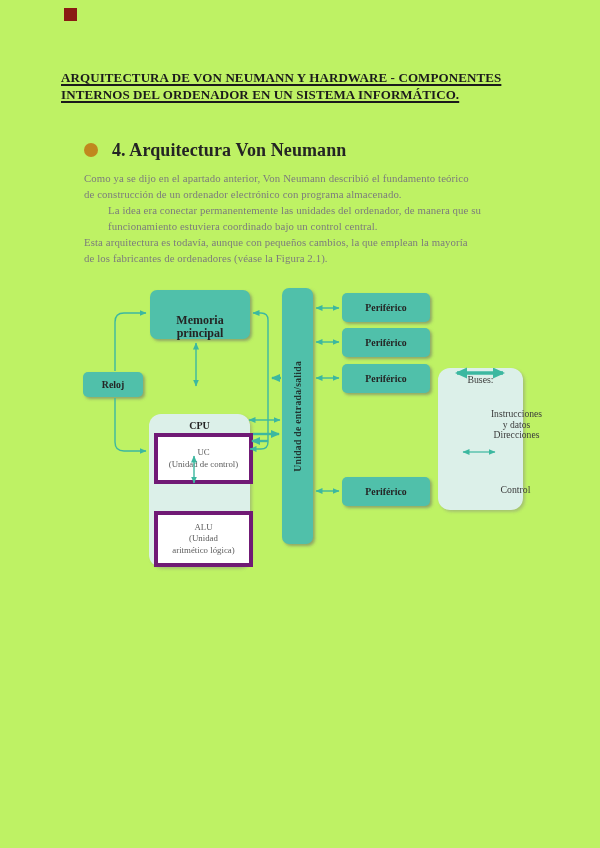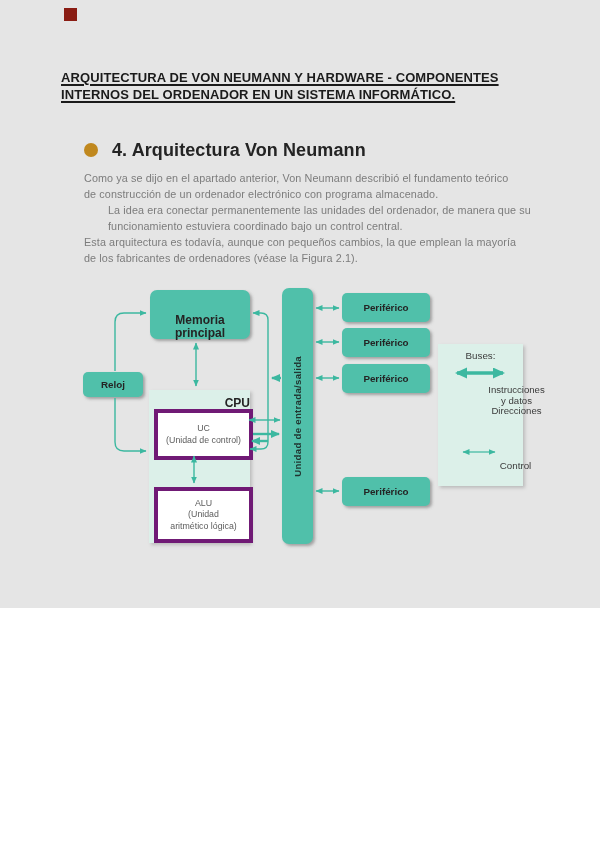--- a/index.html
+++ b/index.html
@@ -1,18 +1,18 @@
 <!DOCTYPE html>
 <html><head>
 <meta charset="utf-8">
 <style>
   html,body{margin:0;padding:0;background:#ffffff;}
   .page{
-    position:relative;width:600px;height:608px;background:#e5e5e5;overflow:hidden;
-    font-family:Liberation Sans, sans-serif;
+    position:relative;width:600px;height:848px;background:#bef264;overflow:hidden;
+    font-family:Liberation Serif, serif;
   }
   
   .red-marker{position:absolute;left:64px;top:8px;width:13px;height:13px;background:#8a1c13;}
   
   .doc-title{
     position:absolute;left:61px;top:69px;width:480px;
     font-size:13px;font-weight:bold;color:#1b1b1b;line-height:17px;
     letter-spacing:.1px;
   }
   .doc-title div{text-decoration:underline;text-decoration-thickness:1.5px;text-underline-offset:2px;}
@@ -35,25 +35,26 @@
   .memoria{left:150px;top:290px;width:100px;height:49px;font-size:12px;line-height:12.5px;border-radius:7px;align-items:flex-end;}
   .reloj{left:83px;top:372px;width:60px;height:25px;font-size:9.8px;}
   .es-bar{left:282px;top:288px;width:31px;height:256px;border-radius:7px;}
   .es-bar span{
     writing-mode:vertical-rl;transform:rotate(180deg);
     font-size:9.6px;font-weight:bold;color:#213531;letter-spacing:.3px;white-space:nowrap;
   }
   .periferico{left:342px;width:88px;height:29px;font-size:9.8px;}
   .per1{top:293px;} .per2{top:328px;} .per3{top:364px;} .per4{top:477px;}
   .panel{
-    position:absolute;background:#dcf0e9;border-radius:0;
+    position:absolute;background:#dcf0e9;border-radius:12px;
     box-shadow:2px 2px 3px rgba(130,130,130,.4);
+    margin-top:24px;
   }
   .cpu-panel{left:149px;top:390px;width:101px;height:153px;}
-  .cpu-label{position:absolute;top:6px;left:0;width:100%;text-align:right;font-size:12px;font-weight:bold;color:#242424;}
+  .cpu-label{position:absolute;top:6px;left:0;width:100%;text-align:center;font-size:10px;font-weight:bold;color:#242424;}
   .white-box{
     position:absolute;left:5px;width:91px;background:#ffffff;border:4px solid #701a75;
     display:flex;flex-direction:column;align-items:center;justify-content:center;text-align:center;
     font-size:8.8px;color:#5c5c5c;line-height:11.5px;
   }
   .uc-box{top:19px;height:43px;}
   .alu-box{top:97px;height:48px;}
   .legend-panel{left:438px;top:344px;width:85px;height:142px;}
   .legend-title{position:absolute;top:6px;left:0;width:100%;text-align:center;font-size:9.8px;color:#3b3b3b;}
   .legend-lines{position:absolute;top:41px;left:0;width:100%;text-align:center;font-size:9.6px;color:#3b3b3b;line-height:10.5px;padding-left:36px;}

